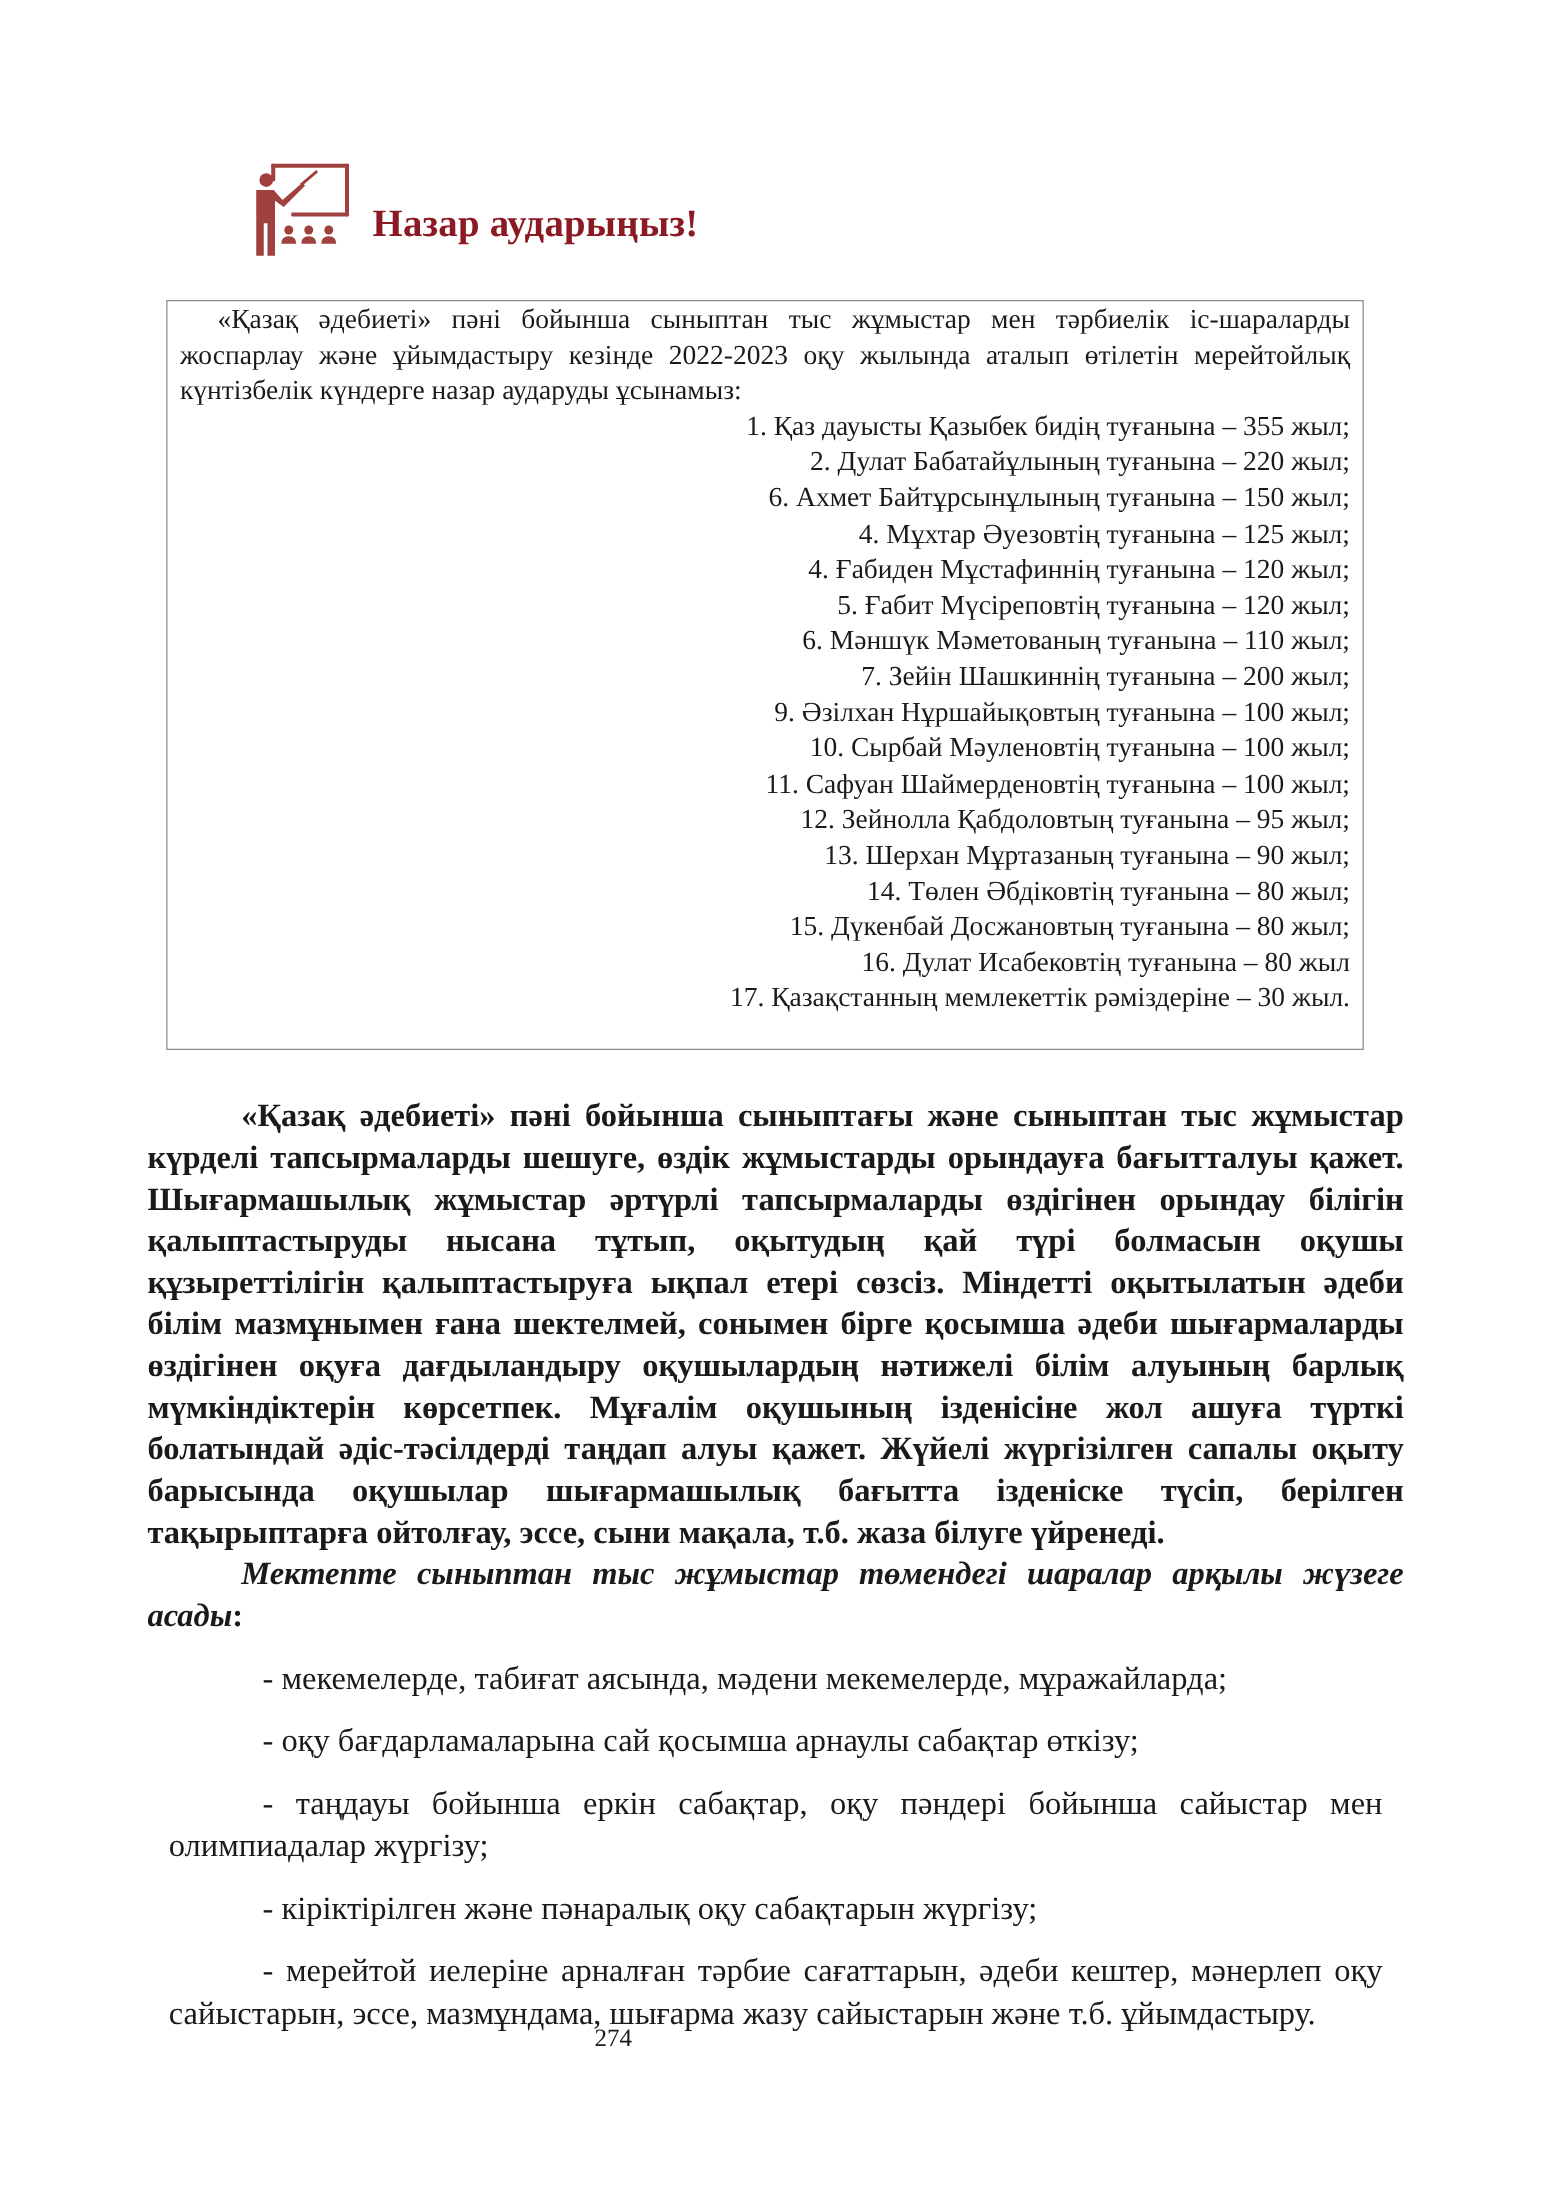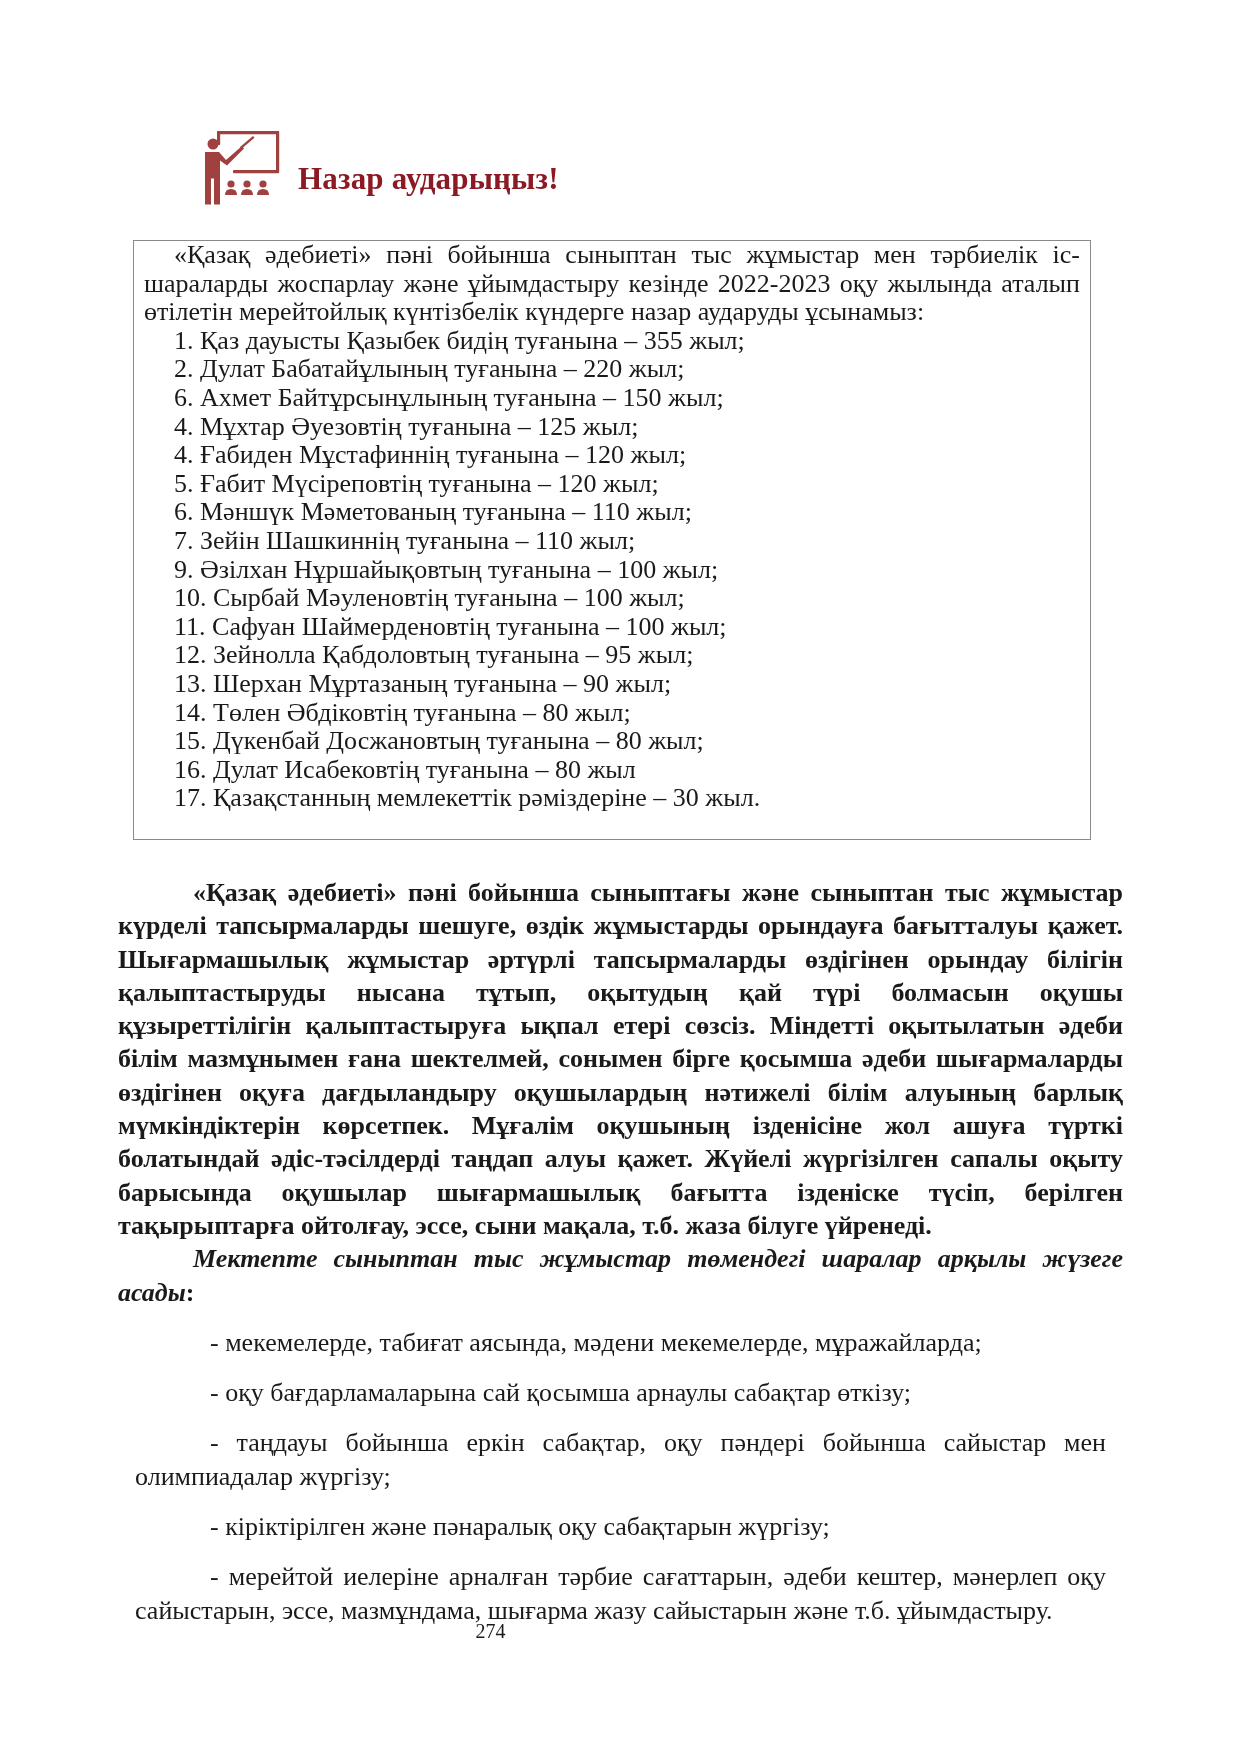--- a/index.html
+++ b/index.html
@@ -39,32 +39,33 @@
     }
     .notice-box {
       position: absolute;
       left: 133px;
       top: 240px;
       width: 958px;
       height: 600px;
       border: 1px solid #8a8a8a;
       box-sizing: border-box;
       padding: 0 10px 0 10px;
-      font-size: 26px;
+      font-size: 22px;
       line-height: 28.6px;
     }
     .notice-box .intro {
       text-align: justify;
       text-indent: 30px;
       margin: 0;
     }
     .notice-box ol {
       list-style: none;
       margin: 0;
       padding: 0 0 0 30px;
+      text-align: right;
     }
     .notice-box li {
       margin: 0;
       white-space: nowrap;
     }
     .body-text {
       position: absolute;
       left: 118px;
       top: 876px;
       width: 1005px;
@@ -131,21 +132,21 @@
 <div class="notice-box">
   <p class="intro">«Қазақ әдебиеті» пәні бойынша сыныптан тыс жұмыстар мен тәрбиелік іс-шараларды жоспарлау және ұйымдастыру кезінде 2022-2023 оқу жылында аталып өтілетін мерейтойлық күнтізбелік күндерге назар аударуды ұсынамыз:</p>
   <ol>
     <li>1. Қаз дауысты Қазыбек бидің туғанына – 355 жыл;</li>
     <li>2. Дулат Бабатайұлының туғанына – 220 жыл;</li>
     <li>6. Ахмет Байтұрсынұлының туғанына – 150 жыл;</li>
     <li>4. Мұхтар Әуезовтің туғанына – 125 жыл;</li>
     <li>4. Ғабиден Мұстафиннің туғанына – 120 жыл;</li>
     <li>5. Ғабит Мүсіреповтің туғанына – 120 жыл;</li>
     <li>6.  Мәншүк Мәметованың туғанына – 110 жыл;</li>
-    <li>7. Зейін Шашкиннің туғанына – 110 жыл;</li>
+    <li>7. Зейін Шашкиннің туғанына – 200 жыл;</li>
     <li>9. Әзілхан Нұршайықовтың туғанына – 100 жыл;</li>
     <li>10. Сырбай Мәуленовтің туғанына – 100 жыл;</li>
     <li>11. Сафуан Шаймерденовтің туғанына – 100 жыл;</li>
     <li>12. Зейнолла Қабдоловтың туғанына – 95 жыл;</li>
     <li>13. Шерхан Мұртазаның туғанына – 90 жыл;</li>
     <li>14. Төлен Әбдіковтің туғанына – 80 жыл;</li>
     <li>15. Дүкенбай Досжановтың туғанына – 80 жыл;</li>
     <li>16. Дулат Исабековтің туғанына – 80 жыл</li>
     <li>17. Қазақстанның мемлекеттік рәміздеріне – 30 жыл.</li>
   </ol>

